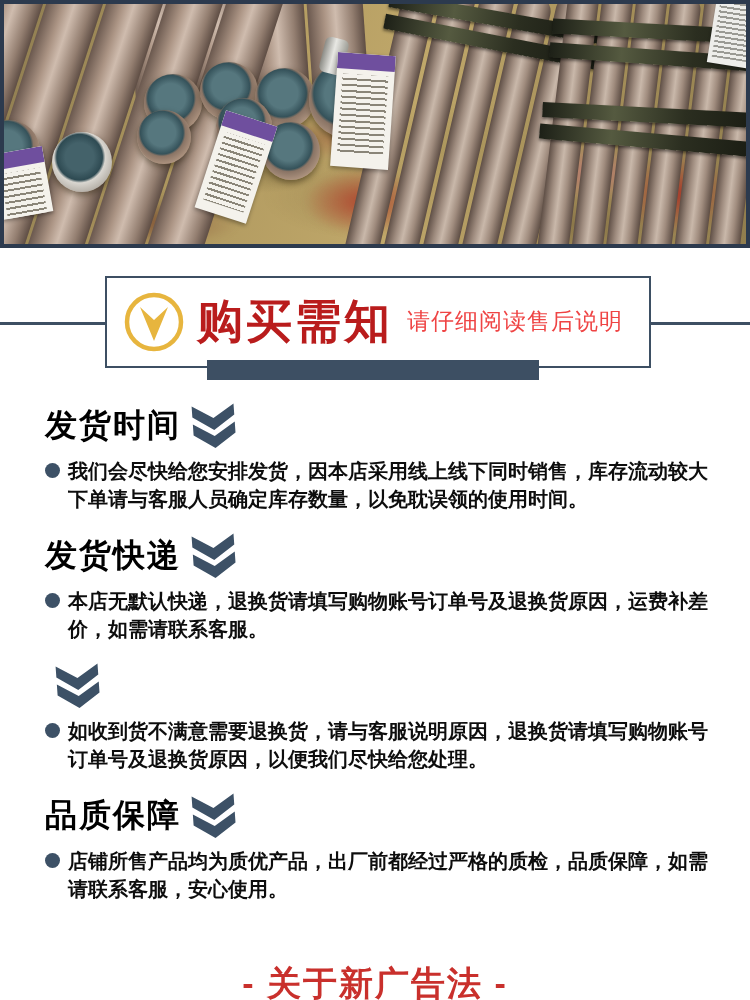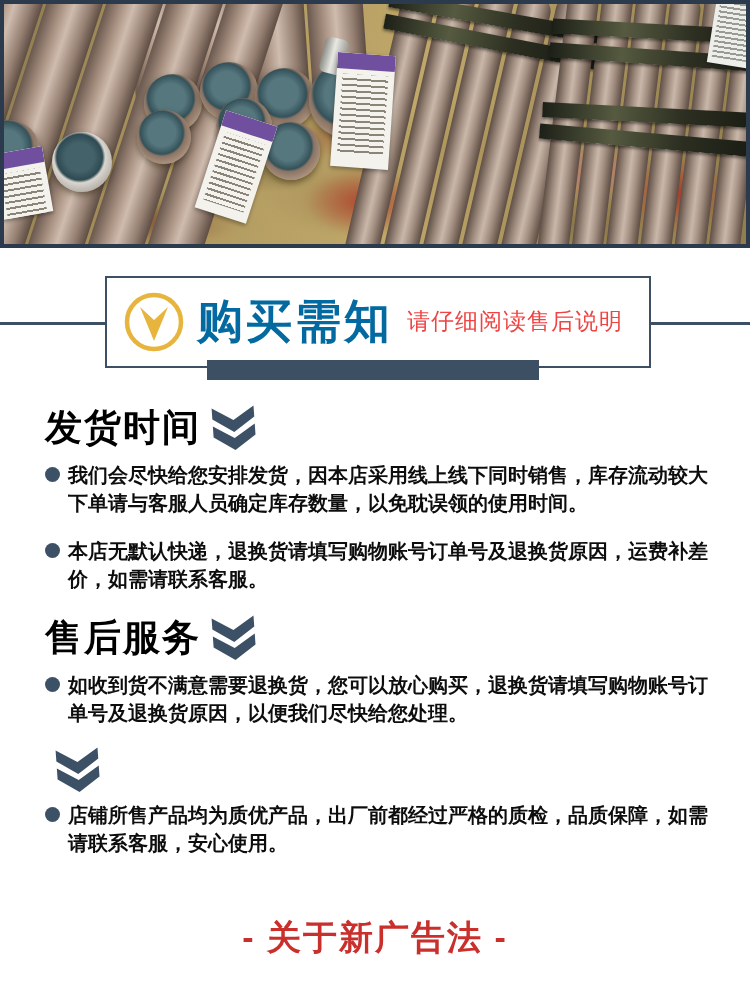--- a/index.html
+++ b/index.html
@@ -60,27 +60,27 @@
   .paper-lines{margin:4px;height:85%;
     background:repeating-linear-gradient(#ededea 0 3px,#9a9a94 3px 5px);}
   .nub{position:absolute;left:318px;top:34px;width:24px;height:36px;transform:rotate(14deg);
     border-radius:6px;background:linear-gradient(to right,#8b8b85,#e8e8e4 45%,#9c9c94);}
   
   .banner-area{position:relative;height:135px;background:#fff;}
   .hline{position:absolute;left:0;right:0;top:74px;height:3px;background:#3d4f63;z-index:1;}
   .banner-box{position:absolute;left:105px;top:28px;width:526px;height:88px;background:#fff;
     border:2px solid #3d4f63;z-index:2;display:flex;align-items:center;padding-left:16px;box-sizing:content-box;}
   .banner-bar{position:absolute;left:207px;top:112px;width:332px;height:20px;background:#3d4f63;z-index:3;}
-  .banner-title{font-size:46px;font-weight:700;color:#0369a1;letter-spacing:3px;margin:0 14px 0 12px;white-space:nowrap;}
+  .banner-title{font-size:46px;font-weight:700;color:#b91c1c;letter-spacing:3px;margin:0 14px 0 12px;white-space:nowrap;}
   .banner-sub{display:flex;flex-direction:column;justify-content:center;width:225px;line-height:1.12;}
   .banner-sub-cn{font-size:23px;color:#ef4444;letter-spacing:1px;}
   .banner-sub-en{font-size:14px;color:#2f3842;margin-top:2px;}
   
   .content{padding:20px 40px 0 45px;}
-  .sec-title{display:flex;align-items:center;margin:0 0 8px 0;font-size:37px;font-weight:700;color:#000;letter-spacing:2px;}
+  .sec-title{display:flex;align-items:center;margin:0 0 8px 0;font-size:32px;font-weight:700;color:#000;letter-spacing:2px;}
   .chev{margin-left:8px;transform:rotate(-4deg);}
   .sec-body{display:flex;margin:0 0 20px 0;}
   .bullet{flex:none;width:15px;height:15px;border-radius:50%;background:#3d5166;margin:6px 8px 0 0;}
   .body-text{font-size:20px;font-weight:700;line-height:1.4;color:#0d0d0d;width:648px;word-break:break-all;}
   
   .footer-divider{margin-top:58px;text-align:center;font-size:34px;font-weight:700;color:#c9302c;letter-spacing:2px;}
 </style>
 </head>
 <body>
 
@@ -180,38 +180,45 @@
     <svg class="chev" width="50" height="46" viewBox="0 0 50 46">
       <polygon points="4,2 25,15 46,2 46,13 25,27 4,13" fill="#3d5166"></polygon>
       <polygon points="4,20 25,33 46,20 46,31 25,45 4,31" fill="#3d5166"></polygon>
     </svg>
   </h2>
   <div class="sec-body">
     <span class="bullet"></span>
     <div class="body-text">我们会尽快给您安排发货，因本店采用线上线下同时销售，库存流动较大下单请与客服人员确定库存数量，以免耽误领的使用时间。</div>
   </div>
 
+  <h2 class="sec-title">
+    <span>发货快递</span>
+    <svg class="chev" width="50" height="46" viewBox="0 0 50 46">
+      <polygon points="4,2 25,15 46,2 46,13 25,27 4,13" fill="#3d5166"></polygon>
+      <polygon points="4,20 25,33 46,20 46,31 25,45 4,31" fill="#3d5166"></polygon>
+    </svg>
+  </h2>
   <div class="sec-body">
     <span class="bullet"></span>
     <div class="body-text">本店无默认快递，退换货请填写购物账号订单号及退换货原因，运费补差价，如需请联系客服。</div>
   </div>
 
   <h2 class="sec-title">
-    <span>售后服务</span>
-    <svg class="chev" width="50" height="46" viewBox="0 0 50 46">
-      <polygon points="4,2 25,15 46,2 46,13 25,27 4,13" fill="#3d5166"></polygon>
-      <polygon points="4,20 25,33 46,20 46,31 25,45 4,31" fill="#3d5166"></polygon>
-    </svg>
-  </h2>
-  <div class="sec-body">
-    <span class="bullet"></span>
-    <div class="body-text">如收到货不满意需要退换货，您可以放心购买，退换货请填写购物账号订单号及退换货原因，以便我们尽快给您处理。</div>
-  </div>
-
-  <h2 class="sec-title">
+    <svg class="chev" width="50" height="46" viewBox="0 0 50 46">
+      <polygon points="4,2 25,15 46,2 46,13 25,27 4,13" fill="#3d5166"></polygon>
+      <polygon points="4,20 25,33 46,20 46,31 25,45 4,31" fill="#3d5166"></polygon>
+    </svg>
+  </h2>
+  <div class="sec-body">
+    <span class="bullet"></span>
+    <div class="body-text">如收到货不满意需要退换货，请与客服说明原因，退换货请填写购物账号订单号及退换货原因，以便我们尽快给您处理。</div>
+  </div>
+
+  <h2 class="sec-title">
+    <span>品质保障</span>
     <svg class="chev" width="50" height="46" viewBox="0 0 50 46">
       <polygon points="4,2 25,15 46,2 46,13 25,27 4,13" fill="#3d5166"></polygon>
       <polygon points="4,20 25,33 46,20 46,31 25,45 4,31" fill="#3d5166"></polygon>
     </svg>
   </h2>
   <div class="sec-body">
     <span class="bullet"></span>
     <div class="body-text">店铺所售产品均为质优产品，出厂前都经过严格的质检，品质保障，如需请联系客服，安心使用。</div>
   </div>
 

